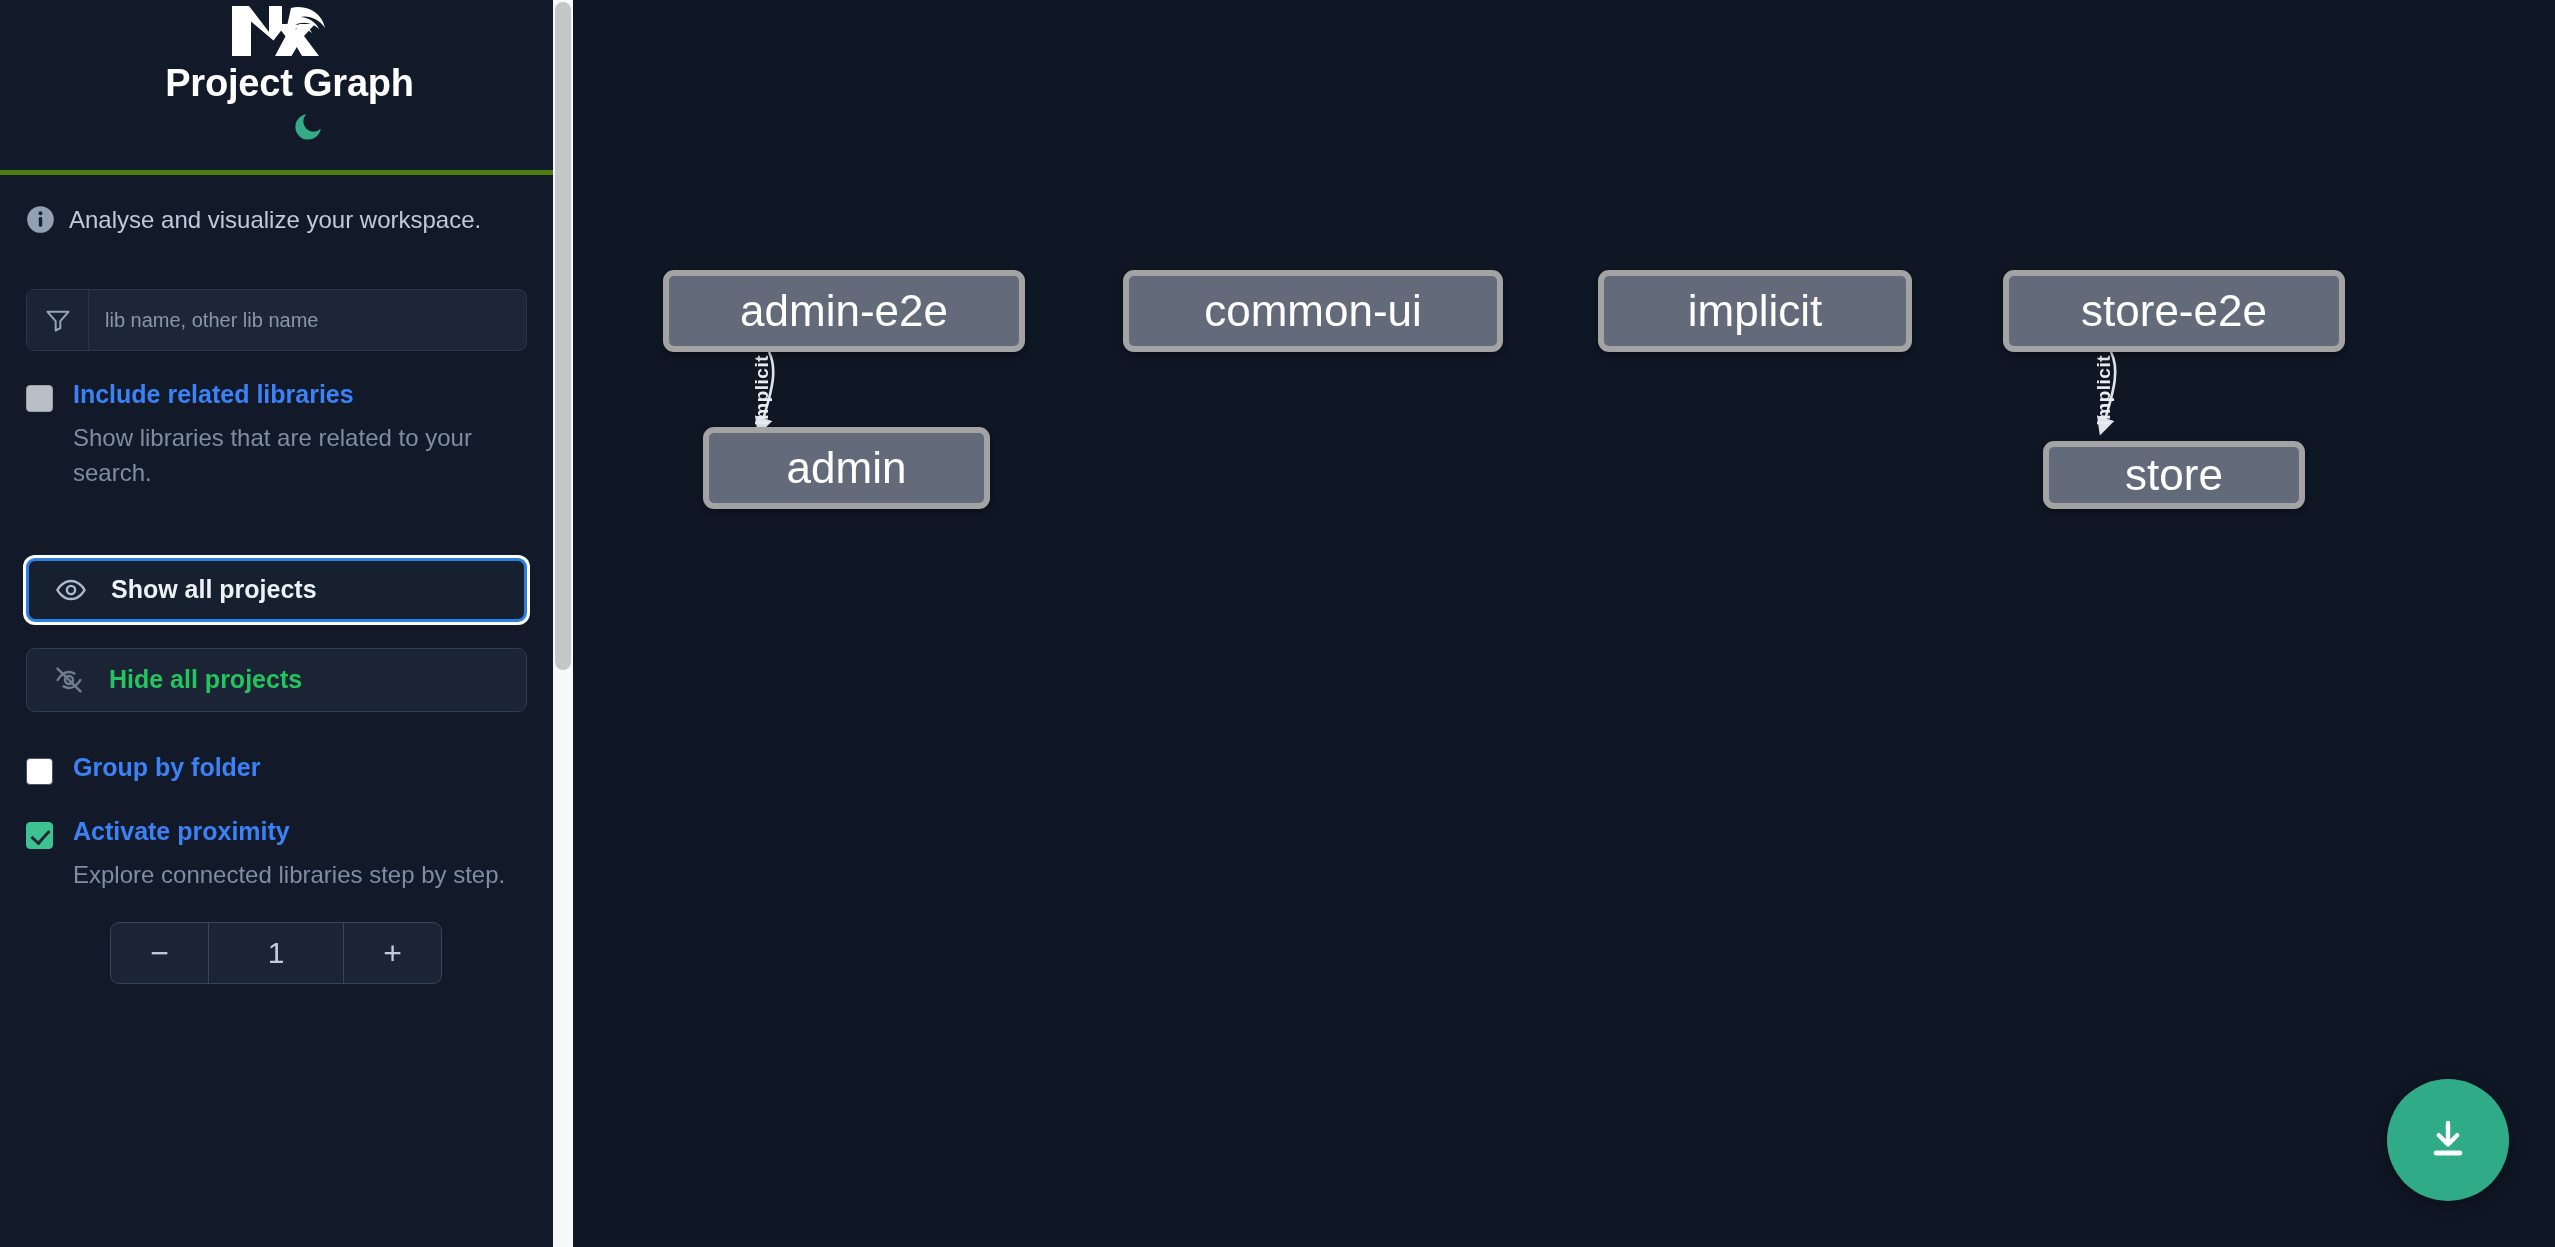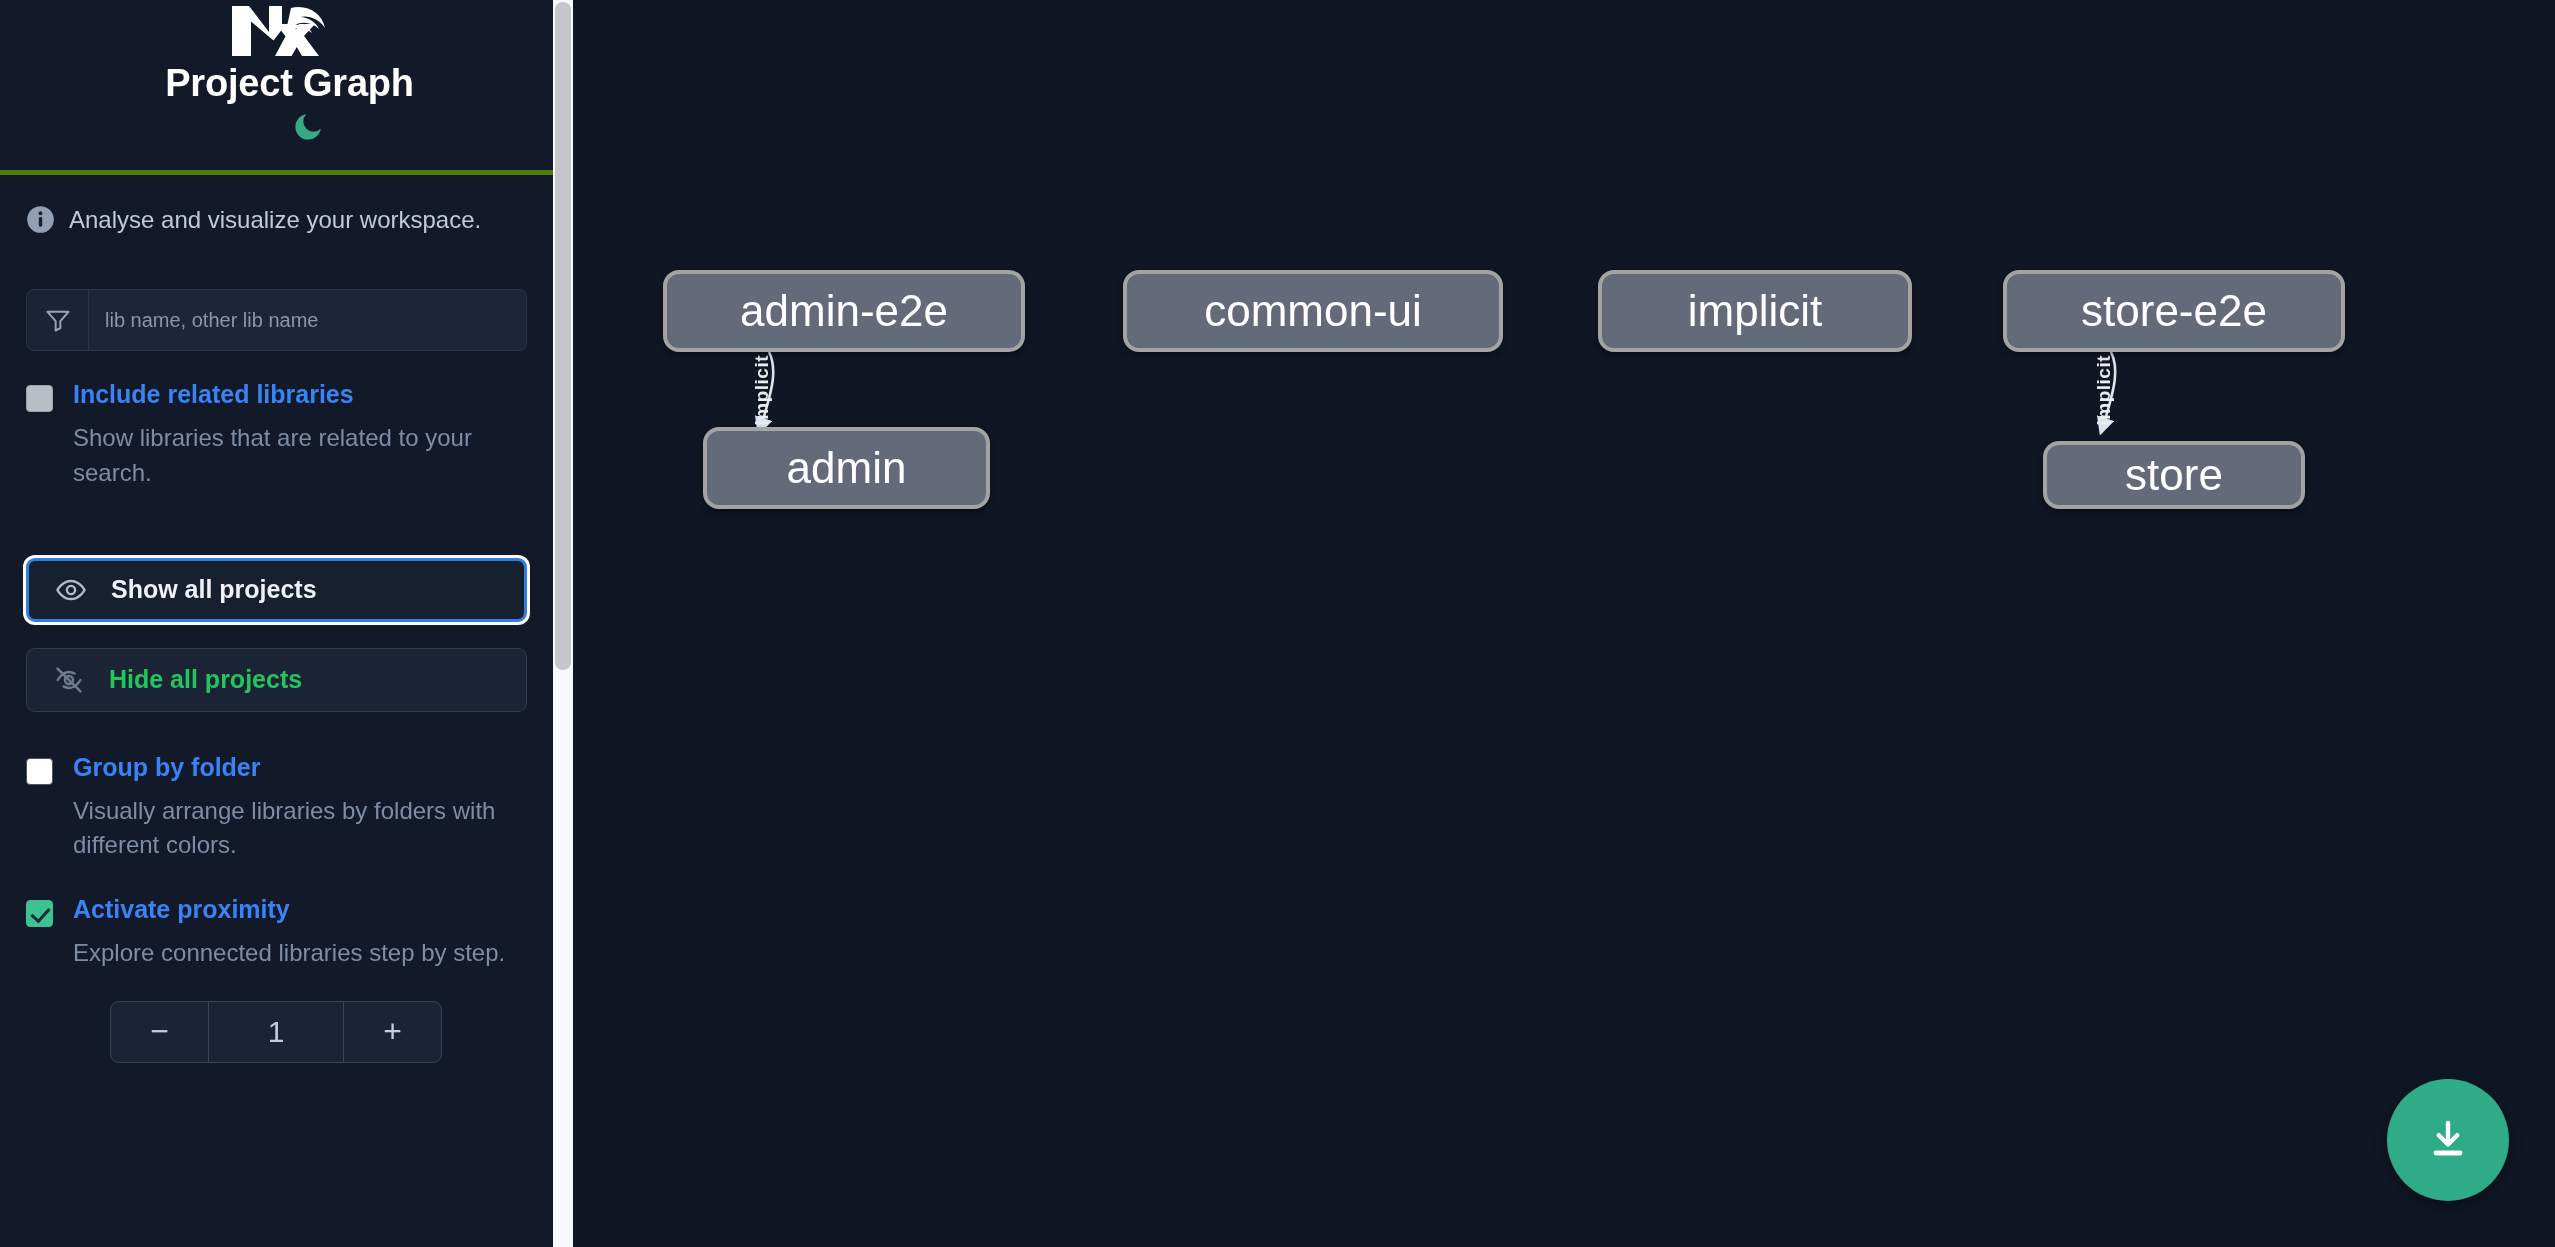--- a/index.html
+++ b/index.html
@@ -137,22 +137,22 @@
 
   
   .graph {
     position: absolute; left: 573px; top: 0;
     width: 1982px; height: 1247px;
     background: #0f1624; overflow: hidden;
   }
   .node {
     position: absolute;
     background: #636b7b;
-    border: 4px solid #a3a3a3;
-    border-radius: 16px;
+    border: 6px solid #a3a3a3;
+    border-radius: 11px;
     display: flex; align-items: center; justify-content: center;
     color: #ffffff; font-size: 44px;
     box-shadow: 0 3px 6px rgba(0,0,0,0.35);
     cursor: pointer;
     white-space: nowrap;
   }
   .edge-label {
     position: absolute;
     color: #e9ecf1; font-size: 19px; font-weight: 700;
     writing-mode: vertical-rl;
@@ -234,21 +234,20 @@
         </svg>
         <span class="btn-label">Hide all projects</span>
       </div>
     </div>
 
     <div class="opt" style="margin-top:42px">
       <div class="opt-main">
         <span class="cb white"></span>
         <span class="opt-label">Group by folder</span>
       </div>
-      <div class="opt-desc">Visually arrange libraries by folders with different colors.</div>
     </div>
 
     <div class="opt" style="margin-top:33px">
       <div class="opt-main">
         <span class="cb green"></span>
         <span class="opt-label">Activate proximity</span>
       </div>
       <div class="opt-desc">Explore connected libraries step by step.</div>
     </div>
 

